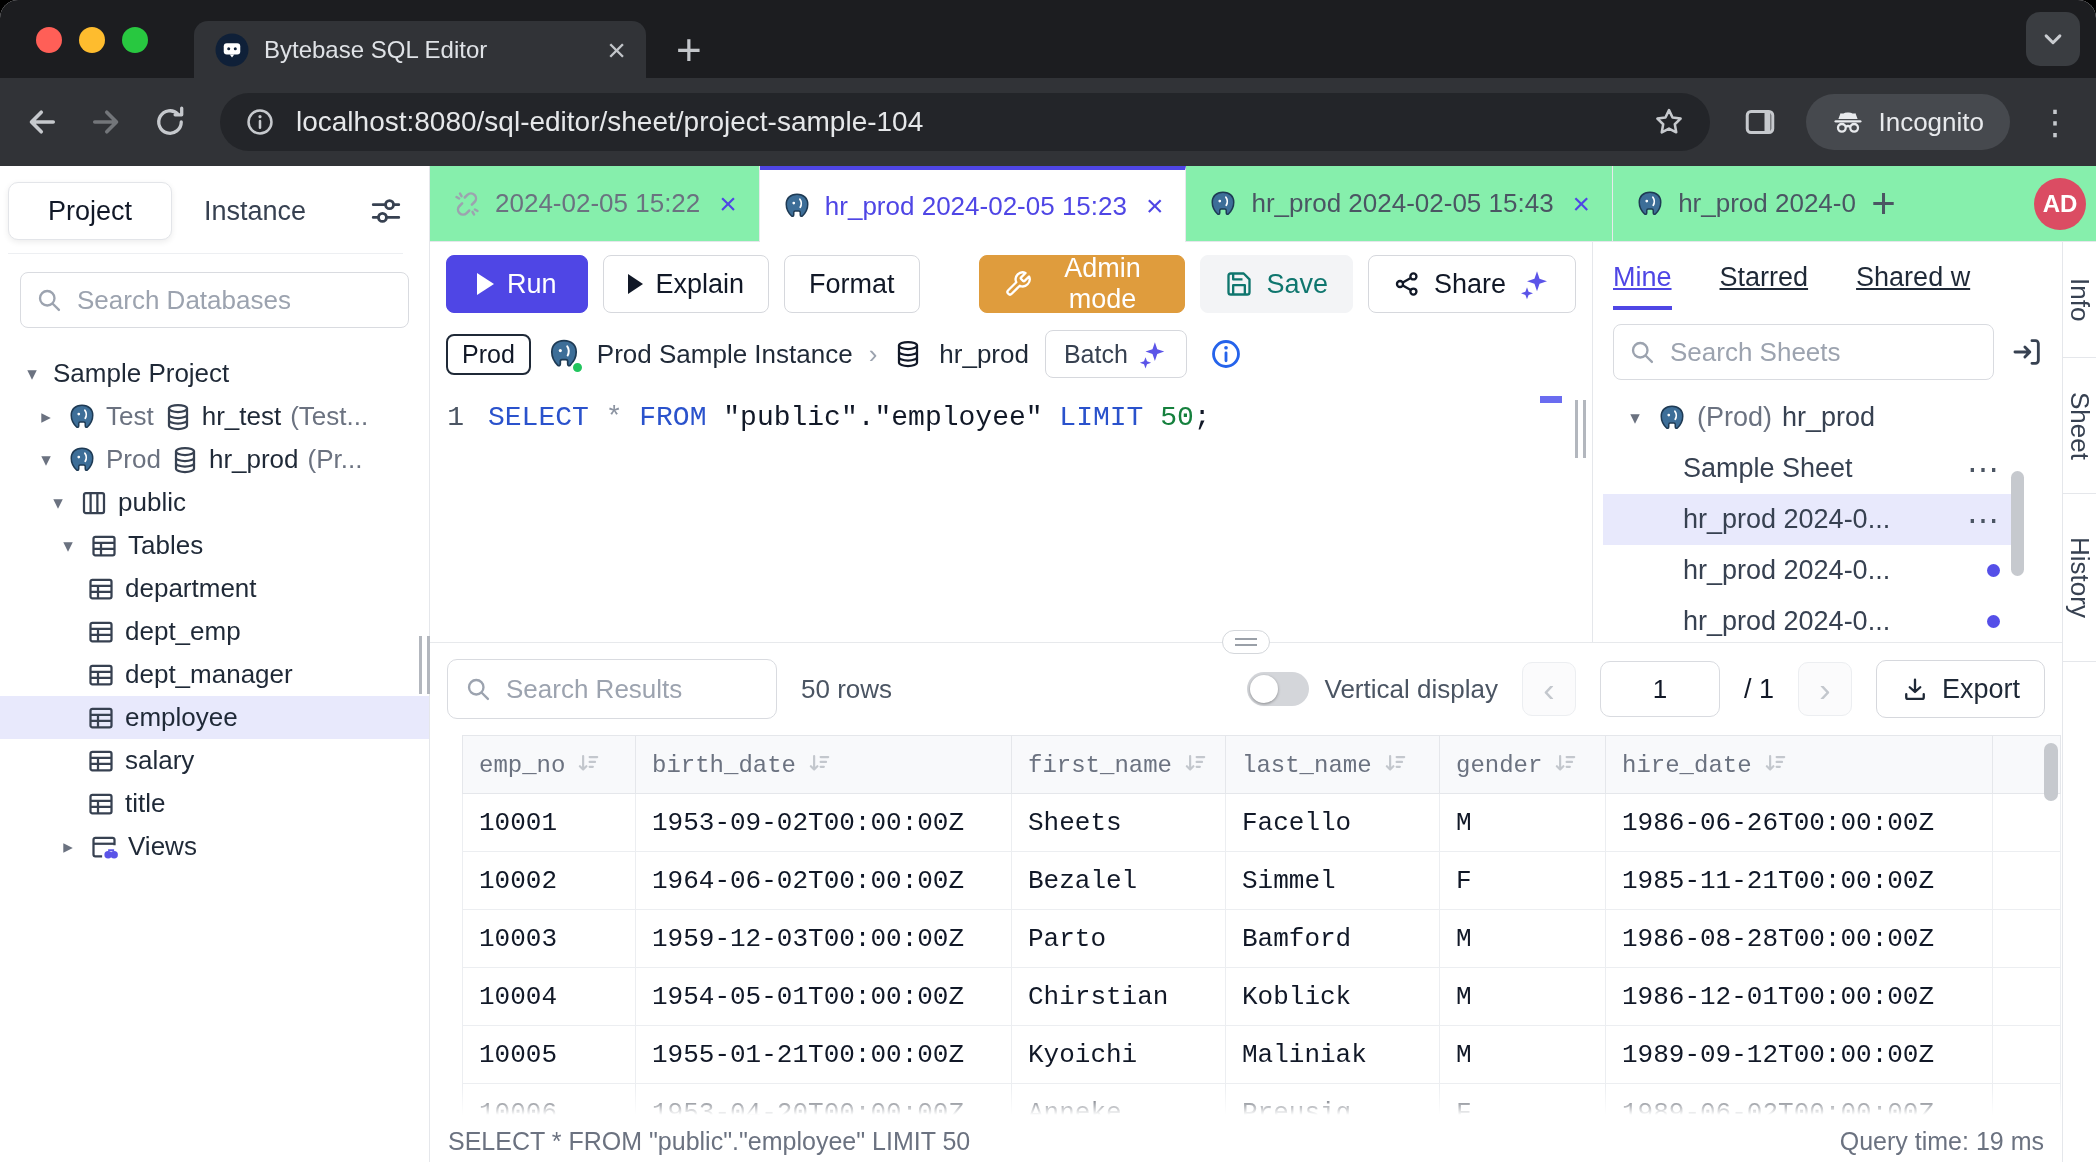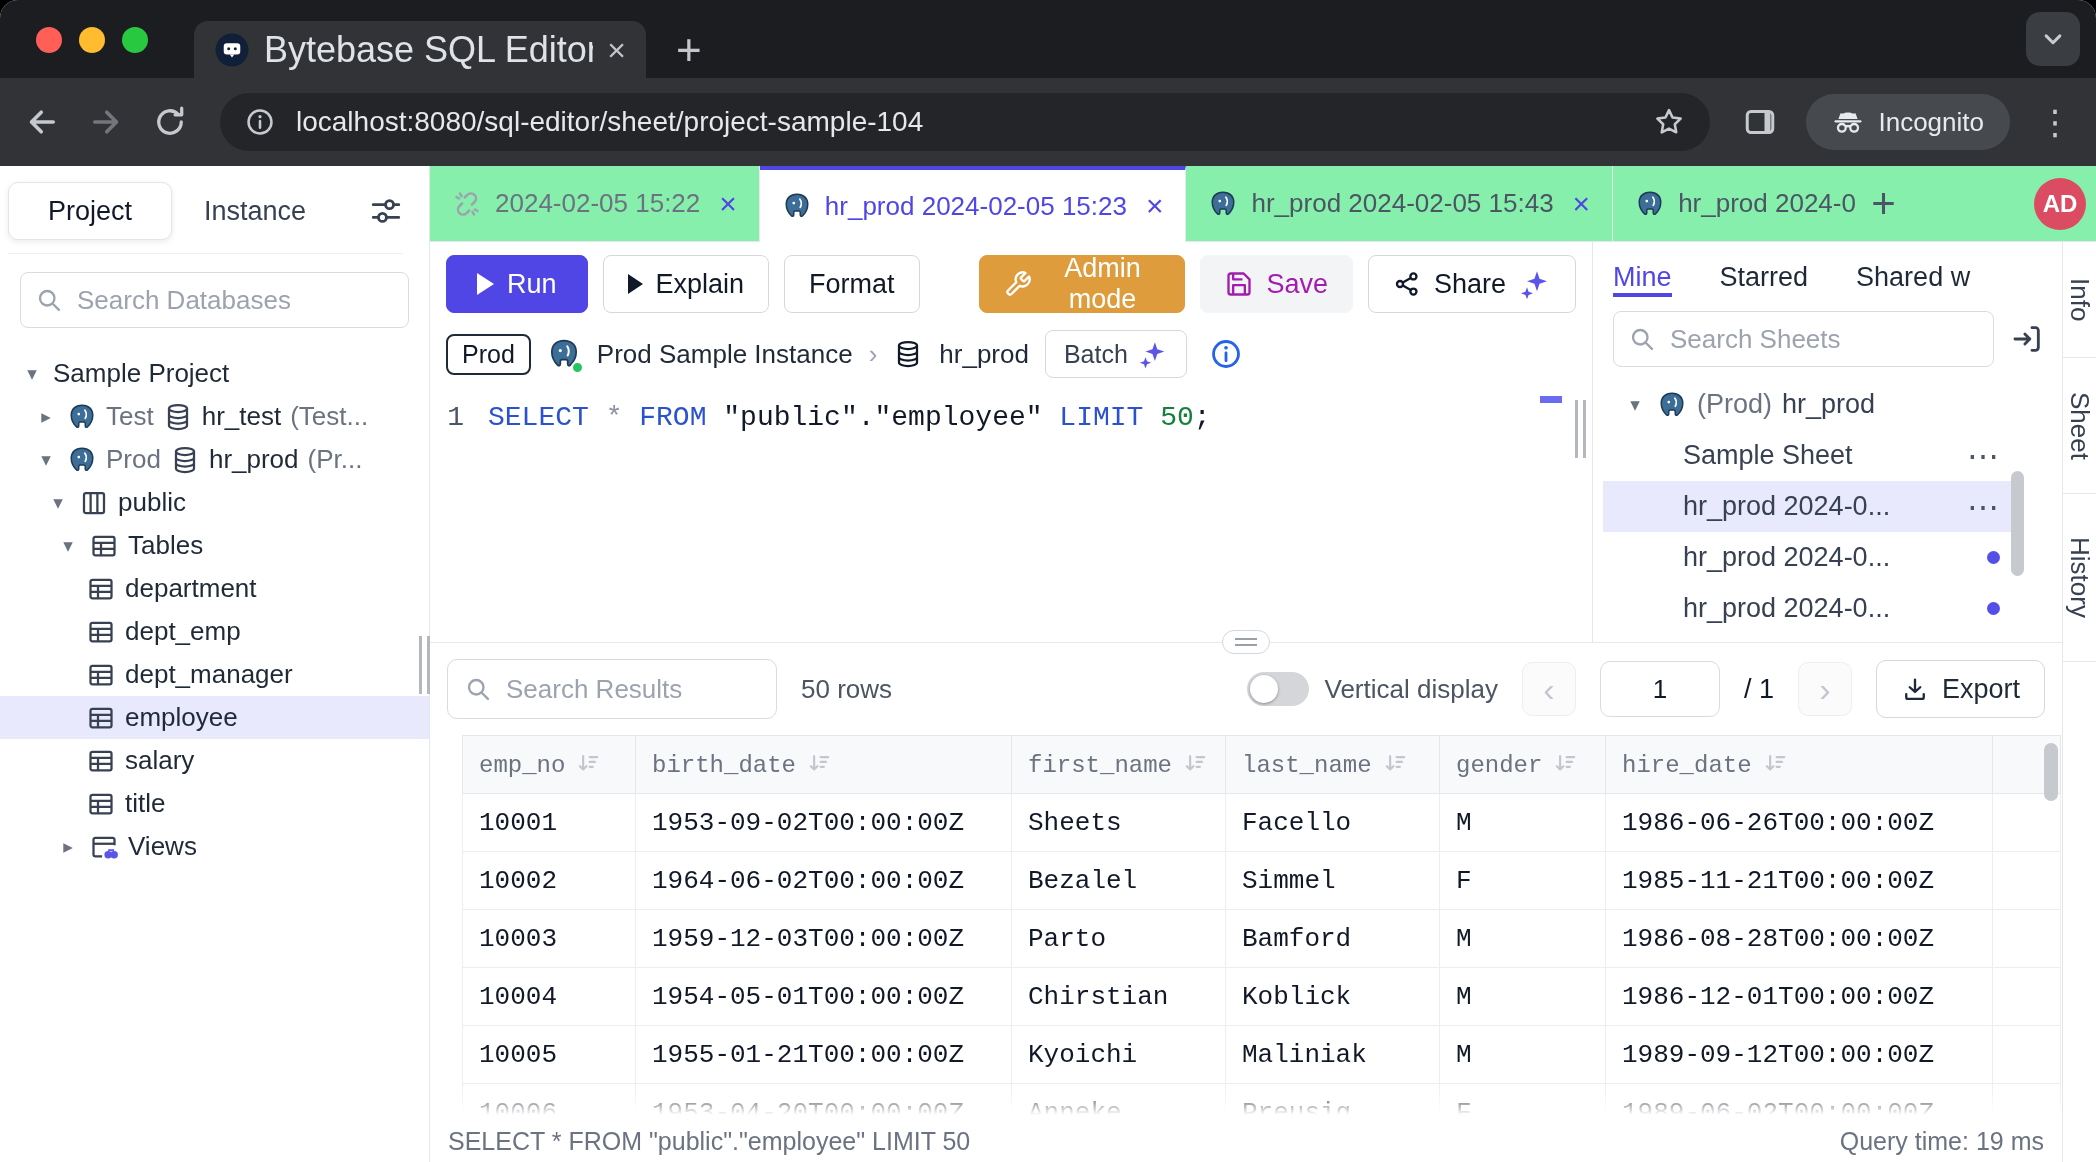--- a/index.html
+++ b/index.html
@@ -8,21 +8,21 @@
   .icn{display:inline-flex;flex:none;}
   .icn svg{width:100%;height:100%;display:block;}
 
   
   .c-tabstrip{height:78px;background:#1c1d20;position:relative;}
   .lights{position:absolute;left:36px;top:27px;display:flex;gap:17px;}
   .light{width:26px;height:26px;border-radius:50%;}
   .light.r{background:#ff5f57}.light.y{background:#febc2e}.light.g{background:#28c840}
   .b-tab{position:absolute;left:194px;top:21px;width:452px;height:57px;background:#313337;border-radius:14px 14px 0 0;display:flex;align-items:center;padding:0 20px;gap:14px;}
   .b-tab .fav{width:36px;height:36px;}
-  .b-tab-title{color:#dfe2e6;font-size:36px;flex:1;white-space:nowrap;overflow:hidden;}
+  .b-tab-title{color:#dfe2e6;font-size:24px;flex:1;white-space:nowrap;overflow:hidden;}
   .b-tab-close{color:#c3c6ca;font-size:32px;line-height:32px;}
   .newtab{position:absolute;left:676px;top:28px;color:#c3c6ca;font-size:44px;line-height:44px;font-weight:300;}
   .win-chev{position:absolute;right:16px;top:12px;width:54px;height:54px;background:#3a3d41;border-radius:14px;display:flex;align-items:center;justify-content:center;color:#c9ccd0;}
   .win-chev .icn{width:30px;height:30px;}
   .c-toolbar{height:88px;background:#313337;display:flex;align-items:center;padding:0 24px;gap:28px;}
   .navic{width:36px;height:36px;color:#c6c9cd;}
   .navic.dim{color:#73767a;}
   .omnibox{flex:1;height:58px;background:#232529;border-radius:29px;display:flex;align-items:center;padding:0 24px;gap:20px;min-width:0;margin:0 4px;}
   .omni-info{width:32px;height:32px;color:#c6c9cd;}
   .omni-url{color:#e6e8ea;font-size:28px;flex:1;white-space:nowrap;overflow:hidden;}
@@ -76,21 +76,21 @@
   .strip-tab.t0{height:116px}.strip-tab.t1{height:136px}.strip-tab.t2{height:168px}
 
   
   .band{display:flex;height:400px;position:relative;}
   .ed-col{flex:1;display:flex;flex-direction:column;min-width:0;position:relative;}
   .ed-toolbar{display:flex;align-items:center;padding:13px 16px 0;gap:15px;}
   .btn{height:58px;border-radius:8px;font-size:27px;display:inline-flex;align-items:center;gap:13px;padding:0 24px;border:1px solid #d6d8dd;background:#fff;color:#111827;font-family:"Liberation Sans",sans-serif;cursor:default;}
   .btn .icn{width:28px;height:28px;}
   .btn-run{background:#4f46e5;border-color:#4f46e5;color:#fff;padding:0 30px;}
   .btn-admin{background:#df9c3d;border-color:#df9c3d;color:#fff;margin-left:44px;}
-  .btn-save{background:#f3f4f6;border-color:#f3f4f6;color:#a21caf;}
+  .btn-save{background:#f3f4f6;border-color:#f3f4f6;color:#0f766e;}
   .btn-share .spark{width:32px;height:32px;}
   .tri{width:0;height:0;border-left:17px solid currentColor;border-top:11px solid transparent;border-bottom:11px solid transparent;display:inline-block;}
   .crumb{display:flex;align-items:center;gap:16px;padding:17px 16px 14px;font-size:26px;color:#1f2937;}
   .env-badge{border:2px solid #1f2937;border-radius:8px;padding:4px 14px;font-size:25px;font-weight:500;color:#111827;}
   .pg-wrap{position:relative;width:34px;height:34px;flex:none;}
   .pg-wrap .icn{width:34px;height:34px;}
   .pg-dot{position:absolute;right:-3px;bottom:-3px;width:13px;height:13px;background:#22c55e;border:2.5px solid #fff;border-radius:50%;}
   .crumb-sep{color:#9ca3af;font-size:26px;}
   .db-icn{width:30px;height:30px;color:#111827;}
   .btn-batch{height:48px;font-size:25px;padding:0 18px;gap:10px;color:#374151;}
@@ -101,21 +101,21 @@
   .lnum{width:58px;text-align:right;padding-right:24px;color:#4b5563;flex:none;}
   .code{white-space:pre;}
   .tk-kw{color:#2a52cc}.tk-num{color:#15803d}.tk-op{color:#8b93a1}.tk-plain{color:#111827}
   .mm{position:absolute;right:30px;top:4px;width:22px;height:7px;background:#6a6cf0;}
   .vgrip{position:absolute;right:476px;top:158px;display:flex;gap:5px;z-index:4;}
   .vgrip i{width:3px;height:58px;background:#b3b7be;display:block;}
 
   
   .sheet-panel{width:470px;border-left:1px solid #e5e7eb;display:flex;flex-direction:column;padding-top:20px;position:relative;background:#fff;}
   .sp-tabs{display:flex;gap:48px;padding-left:20px;font-size:27px;color:#1f2937;white-space:nowrap;overflow:hidden;}
-  .sp-tab{}
+  .sp-tab{padding-bottom:13px;text-decoration:underline;}
   .sp-tab.active{color:#4f46e5;border-bottom:4px solid #4f46e5;}
   .sp-search{display:flex;align-items:center;gap:16px;margin:14px 18px 0 20px;}
   .sp-input{flex:1;height:56px;border:1px solid #d9dbe0;border-radius:8px;display:flex;align-items:center;gap:12px;padding:0 14px;min-width:0;}
   .imp-icn{width:34px;height:34px;color:#374151;}
   .sp-list{margin-top:12px;flex:1;overflow:hidden;font-size:27px;position:relative;color:#374151;}
   .srow{height:51px;display:flex;align-items:center;margin:0 50px 0 10px;padding:0 12px 0 20px;white-space:nowrap;}
   .srow.child{padding-left:80px;}
   .srow.sel{background:#e8e9fc;}
   .srow .grow{flex:1;display:flex;align-items:center;gap:10px;overflow:hidden;}
   .srow .icn{width:30px;height:30px;}

